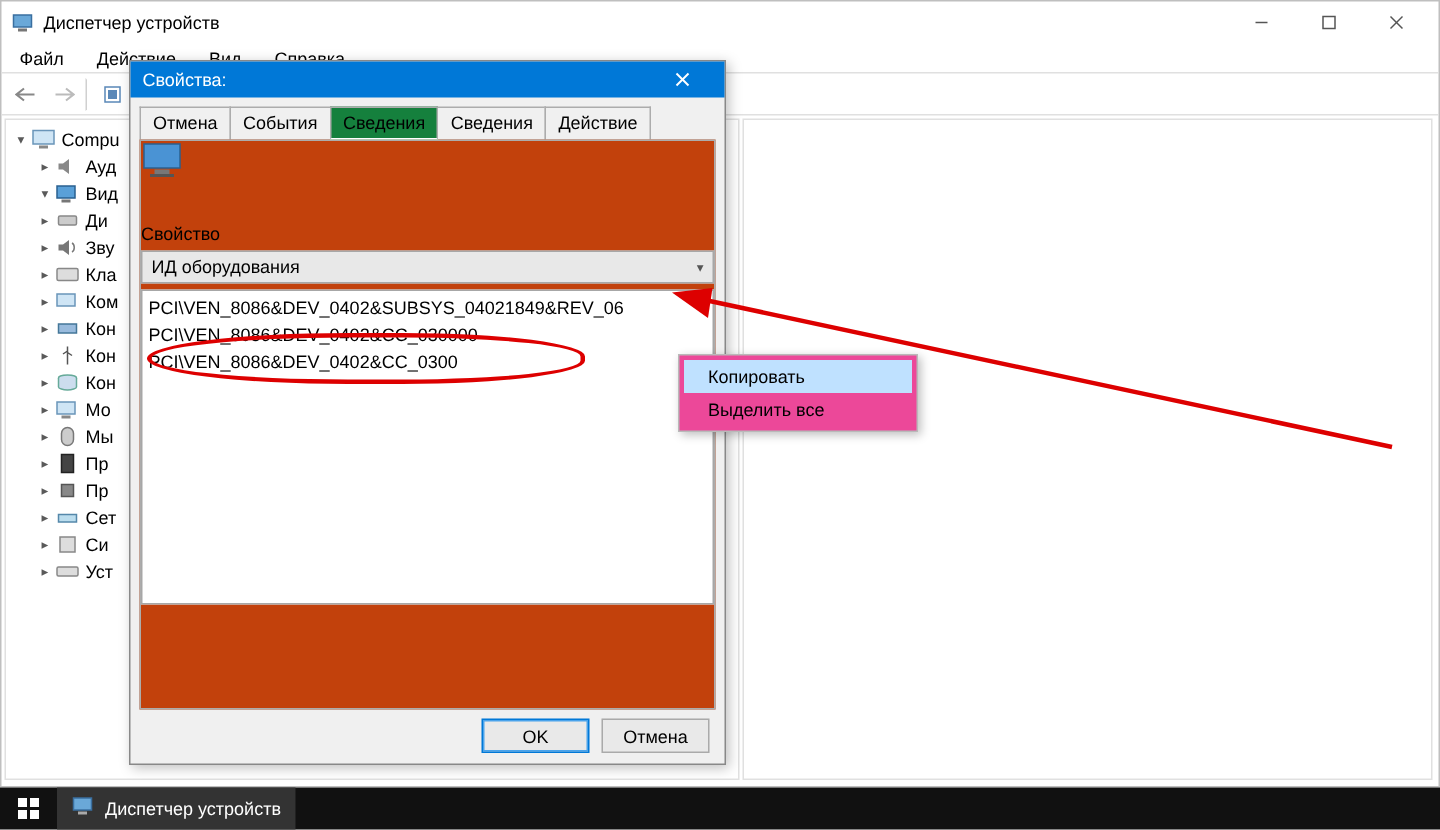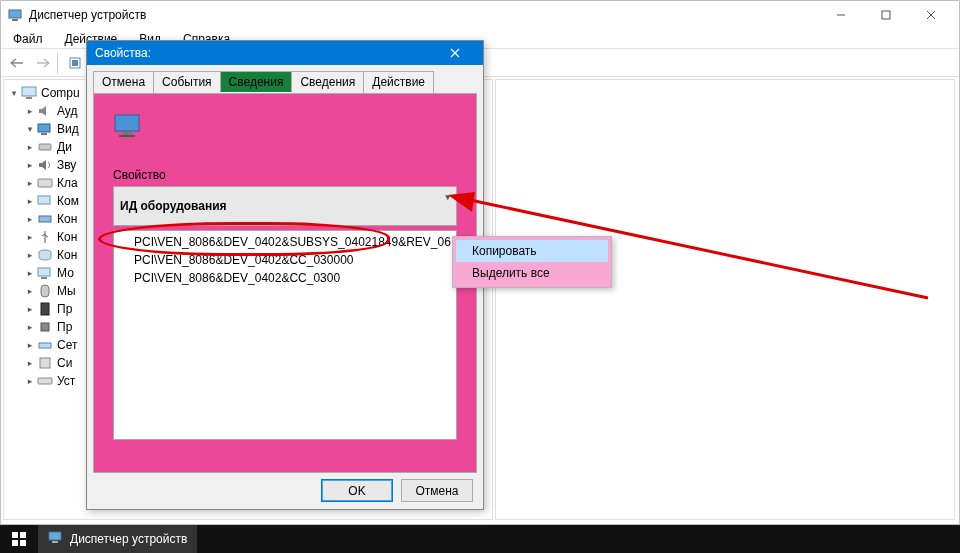--- a/index.html
+++ b/index.html
@@ -27,34 +27,34 @@
 .node-icon { width: 18px; height: 15px; margin-right: 3px; display: inline-flex; align-items: center; justify-content: center; }
 
 
 .prop-dialog { position: absolute; left: 86px; top: 40px; width: 398px; height: 470px; background: #f0f0f0; border: 1px solid #888; box-shadow: 2px 2px 8px rgba(0,0,0,.25); }
 .prop-titlebar { height: 24px; background: #0078d7; color: #fff; display: flex; align-items: center; padding: 0 8px; }
 .prop-titlebar .caption { flex: 1; font-size: 12px; }
 .prop-close { width: 40px; height: 28px; display: flex; align-items: center; justify-content: center; }
 .tab-strip { display: flex; padding: 6px 6px 0 6px; position: relative; }
 .tab { padding: 3px 8px; border: 1px solid #acacac; border-bottom: none; background: #f0f0f0; margin-right: -1px; position: relative; }
 .tab.active { background: #15803d; z-index: 2; border-bottom: 1px solid #fff; }
-.tab-body { margin: 0 6px 6px 6px; background: #ec4899; border: 1px solid #acacac; height: 380px; padding: 19px; position: relative; }
+.tab-body { margin: 0 6px 6px 6px; background: #c2410c; border: 1px solid #acacac; height: 380px; padding: 0; position: relative; }
 .dev-icon { width: 32px; height: 28px; }
 .field-label { margin-top: 24px; }
-.combo { margin-top: 4px; height: 40px; border: 1px solid #a7a7a7; background: #e8e8e8; display: flex; align-items: center; padding: 0 6px; position: relative; font-weight: bold; }
+.combo { margin-top: 4px; height: 22px; border: 1px solid #a7a7a7; background: #e8e8e8; display: flex; align-items: center; padding: 0 6px; position: relative; }
 .combo .arrow { position: absolute; right: 6px; top: 5px; font-size: 9px; color: #555; }
 .val-label { margin-top: 10px; }
 .listbox { margin-top: 4px; border: 1px solid #a7a7a7; background: #fff; height: 210px; padding: 2px 4px; font-size: 12px; line-height: 18px; }
-.listbox .row { white-space: nowrap; margin-left: 16px; }
+.listbox .row { white-space: nowrap; }
 .dlg-buttons { display: flex; justify-content: flex-end; gap: 8px; padding: 0 10px 8px 0; align-items: flex-end; }
 .dlg-btn { min-width: 72px; height: 23px; border: 1px solid #aaa; background: #e9e9e9; display: flex; align-items: center; justify-content: center; }
 .dlg-btn.primary { border: 1px solid #0078d7; box-shadow: inset 0 0 0 1px #4aa3eb; }
 
 
-.context-menu { position: absolute; left: 452px; top: 236px; width: 160px; background: #f9a8d4; border: 1px solid #b9b9b9; box-shadow: 2px 2px 6px rgba(0,0,0,.25); padding: 3px; z-index: 50; }
+.context-menu { position: absolute; left: 452px; top: 236px; width: 160px; background: #ec4899; border: 1px solid #b9b9b9; box-shadow: 2px 2px 6px rgba(0,0,0,.25); padding: 3px; z-index: 50; }
 .context-item { padding: 4px 16px; }
 .context-item.selected { background: #bfe1ff; }
 
 
 .anno-ellipse { position: absolute; left: 98px; top: 222px; width: 292px; height: 34px; border: 3px solid #d00; border-radius: 55% 50% 50% 55% / 60% 55% 55% 60%; pointer-events: none; z-index: 60; }
 .anno-arrow { position: absolute; left: 0; top: 0; width: 960px; height: 553px; pointer-events: none; z-index: 61; }
 
 
 .taskbar { position: absolute; left: 0; bottom: 0; width: 960px; height: 28px; background: #111; display: flex; align-items: center; }
 .task-btn { height: 28px; display: flex; align-items: center; color: #fff; padding: 0 10px; gap: 6px; }

